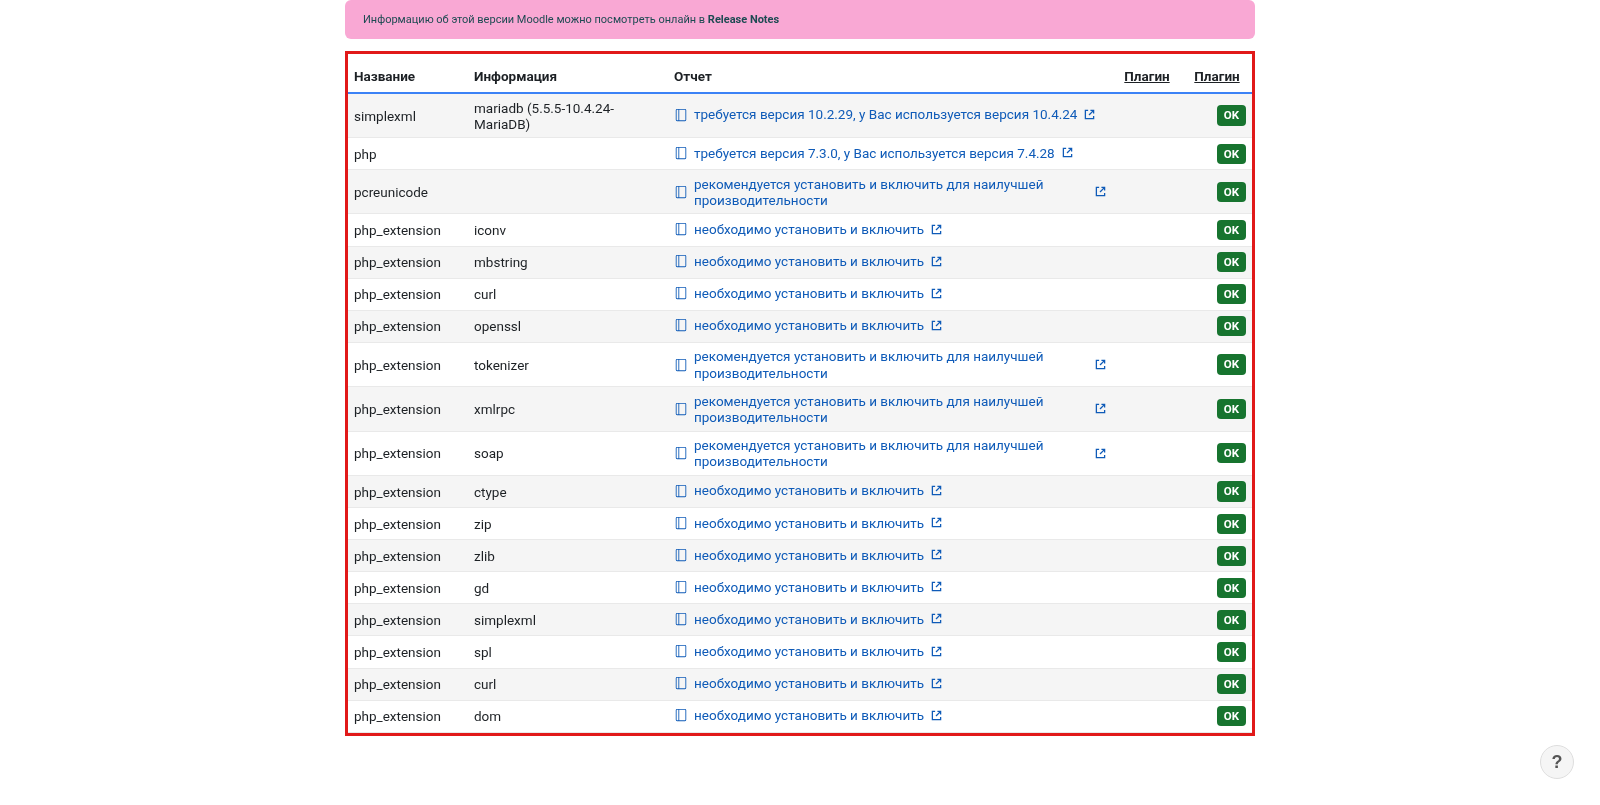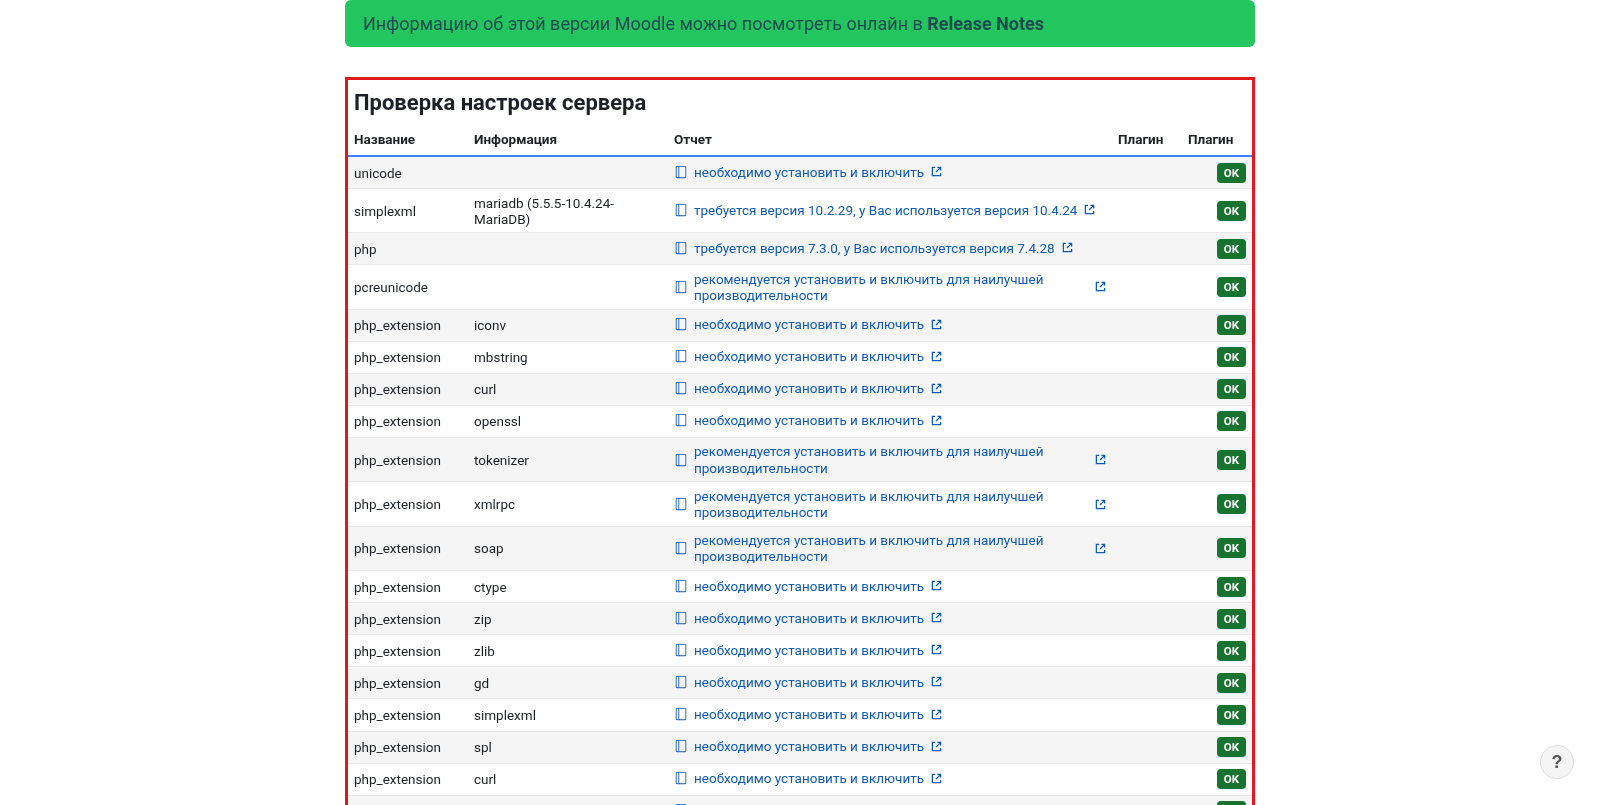--- a/index.html
+++ b/index.html
@@ -8,26 +8,26 @@
       font-size: 14px;
       color: #1d2125;
       background: #fff;
     }
     .container {
       max-width: 920px;
       margin: 0 auto;
       padding: 0 5px;
     }
     .alert-info {
-      background: #22c55e;
+      background: #f9a8d4;
       color: #1d4a52;
       padding: 13px 18px;
       border-radius: 6px;
-      margin-bottom: 30px;
-      font-size: 18px;
+      margin-bottom: 12px;
+      font-size: 11px;
     }
     .alert-info b { font-weight: 700; }
     .outline {
       border: 3px solid #e11919;
       padding: 6px 0 0 0;
     }
     h2 {
       font-size: 22px;
       font-weight: 700;
       padding: 4px 6px 8px 6px;
@@ -39,21 +39,21 @@
       font-size: 13.5px;
     }
     thead th {
       text-align: left;
       font-weight: 700;
       border-bottom: 2px solid #3b82f6;
       padding: 8px 6px;
       color: #1d2125;
       background: #fff;
     }
-    thead th.col-plugin, thead th.col-status { text-align: left; }
+    thead th.col-plugin, thead th.col-status { text-align: center; text-decoration: underline; }
     thead th.col-plugin { width: 70px; }
     thead th.col-status { width: 70px; }
     tbody tr:nth-child(odd) { background: #f5f5f5; }
     tbody tr:nth-child(even) { background: #fff; }
     tbody td {
       padding: 5.5px 6px;
       border-bottom: 1px solid #e9e9e9;
       vertical-align: middle;
       color: #1d2125;
     }
@@ -114,54 +114,32 @@
   </style>
 </head>
 <body>
 
 <div class="container">
   <div class="alert-info">
     <span>Информацию об этой версии Moodle можно посмотреть онлайн в </span><b><a href="#" style="color:inherit;text-decoration:none;">Release Notes</a></b>
   </div>
 
   <div class="outline">
-    <h2>Проверка настроек сервера</h2>
     <table>
       <thead>
         <tr>
           <th class="col-name">Название</th>
           <th class="col-info">Информация</th>
           <th>Отчет</th>
           <th class="col-plugin">Плагин</th>
           <th class="col-status">Плагин</th>
         </tr>
       </thead>
       <tbody id="rows-body">
           <tr>
-            <td>unicode</td>
-            <td></td>
-            <td class="col-report"><a href="#" class="report-link">
-                <span class="book-icon">
-                  <svg viewBox="0 0 16 16" fill="#0f5bb8">
-                    <path d="M2 2.5A1.5 1.5 0 0 1 3.5 1h9A1.5 1.5 0 0 1 14 2.5v11A1.5 1.5 0 0 1 12.5 15h-9A1.5 1.5 0 0 1 2 13.5v-11zM3.5 2a.5.5 0 0 0-.5.5v11a.5.5 0 0 0 .5.5H5V2H3.5zM6 2v12h6.5a.5.5 0 0 0 .5-.5v-11a.5.5 0 0 0-.5-.5H6z"></path>
-                  </svg>
-                </span>
-                <span>необходимо установить и включить</span>
-                <span class="ext-icon">
-                  <svg viewBox="0 0 12 12" fill="none" stroke="#0f5bb8" stroke-width="1.4">
-                    <path d="M4.5 1.5H1.5v9h9V7.5"></path>
-                    <path d="M7 1.5h3.5V5"></path>
-                    <path d="M10.5 1.5 5.5 6.5"></path>
-                  </svg>
-                </span>
-              </a></td>
-            <td class="col-plugin"></td>
-            <td class="col-status"><span class="badge">OK</span></td>
-          </tr>
-          <tr>
             <td>simplexml</td>
             <td>mariadb (5.5.5-10.4.24-MariaDB)</td>
             <td class="col-report"><a href="#" class="report-link">
                 <span class="book-icon">
                   <svg viewBox="0 0 16 16" fill="#0f5bb8">
                     <path d="M2 2.5A1.5 1.5 0 0 1 3.5 1h9A1.5 1.5 0 0 1 14 2.5v11A1.5 1.5 0 0 1 12.5 15h-9A1.5 1.5 0 0 1 2 13.5v-11zM3.5 2a.5.5 0 0 0-.5.5v11a.5.5 0 0 0 .5.5H5V2H3.5zM6 2v12h6.5a.5.5 0 0 0 .5-.5v-11a.5.5 0 0 0-.5-.5H6z"></path>
                   </svg>
                 </span>
                 <span>требуется версия 10.2.29, у Вас используется версия 10.4.24</span>
                 <span class="ext-icon">

